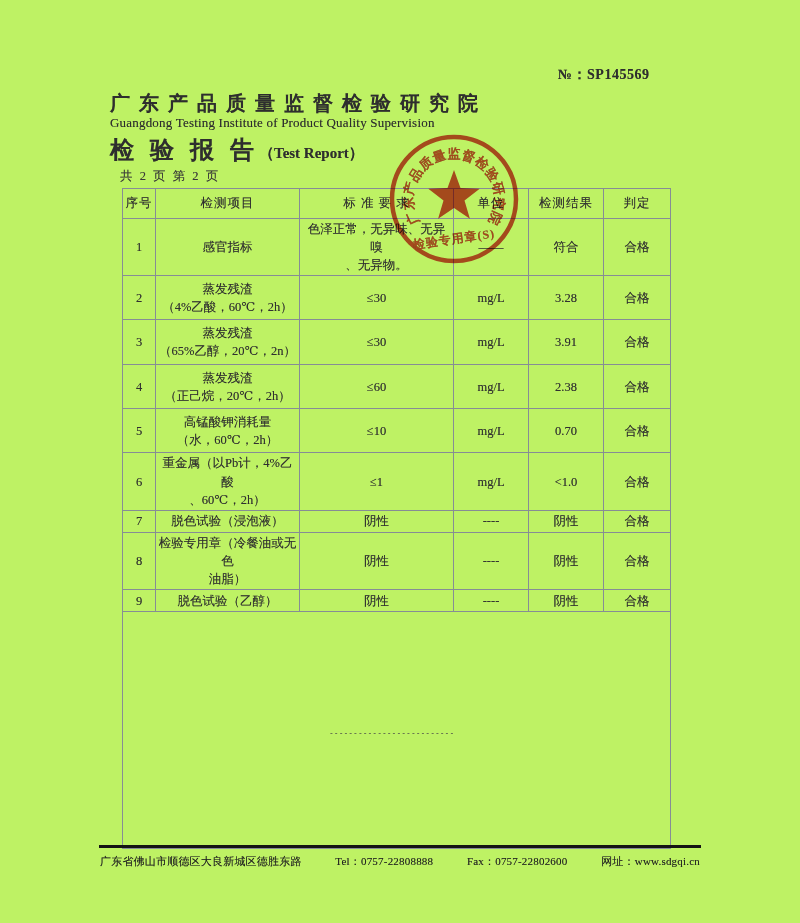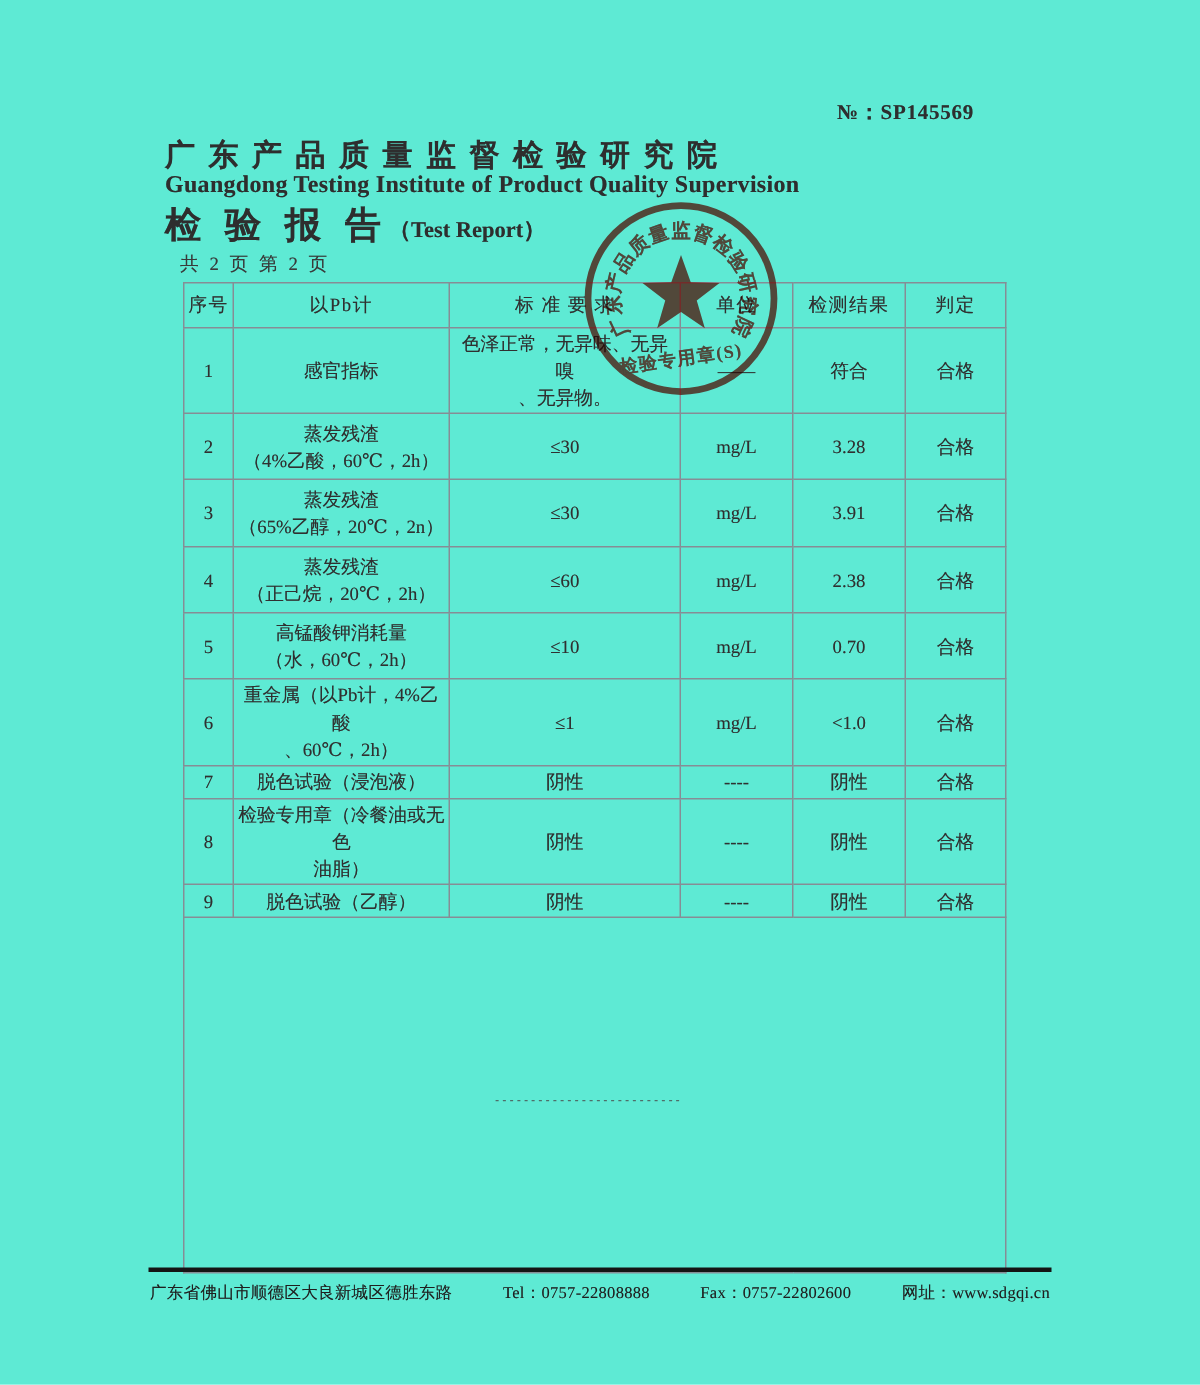--- a/index.html
+++ b/index.html
@@ -1,27 +1,27 @@
 <!DOCTYPE html>
 <html><head>
 <meta charset="utf-8">
 <style>
   * { margin:0; padding:0; box-sizing:border-box; }
   html,body { width:800px; }
   body { font-family:"Liberation Serif","DejaVu Serif",serif; }
   .page {
     position:relative; width:800px; height:923px;
-    background:#5eead4; color:#2e2e2e; overflow:hidden;
+    background:#bef264; color:#2e2e2e; overflow:hidden;
     text-shadow:0 0 .4px rgba(40,40,40,.45);
   }
   
   .report-no { position:absolute; left:558px; top:66px; font-size:14px; font-weight:bold; letter-spacing:.5px; }
   .hdr-center { position:absolute; left:110px; width:570px; text-align:left; }
   .inst-cn { top:90px; font-size:20px; font-weight:bold; letter-spacing:2px; white-space:nowrap; }
-  .inst-en { top:115px; font-size:16px; font-weight:bold; letter-spacing:.2px; }
+  .inst-en { top:115px; font-size:13px; font-weight:normal; letter-spacing:.2px; }
   .title-row { top:134px; white-space:nowrap; }
   .title-cn { font-size:24px; font-weight:bold; letter-spacing:5px;margin-top:12px; }
   .title-en { font-size:15px; font-weight:bold; }
   .page-ind { position:absolute; left:120px; top:168px; width:565px; font-size:12.5px; letter-spacing:2px; color:#3a3a3a; }
   
   table.report {
     position:absolute; left:122px; top:188px; width:548px;
     border-collapse:collapse; table-layout:fixed;
     font-size:12.5px; color:#303030;
   }
@@ -75,21 +75,21 @@
       <col style="width:33px">
         <col style="width:144px">
         <col style="width:154px">
       <col style="width:75px">
         <col style="width:75px">
         <col style="width:67px">
     </colgroup>
     <thead>
       <tr class="h30">
         <th>序号</th>
-        <th>以Pb计</th>
+        <th>检测项目</th>
         <th>标 准 要 求</th>
         <th>单位</th>
         <th>检测结果</th>
         <th>判定</th>
       </tr>
     </thead>
     <tbody>
       <tr class="h44">
         <td>1</td>
         <td class="c-item">感官指标</td>

